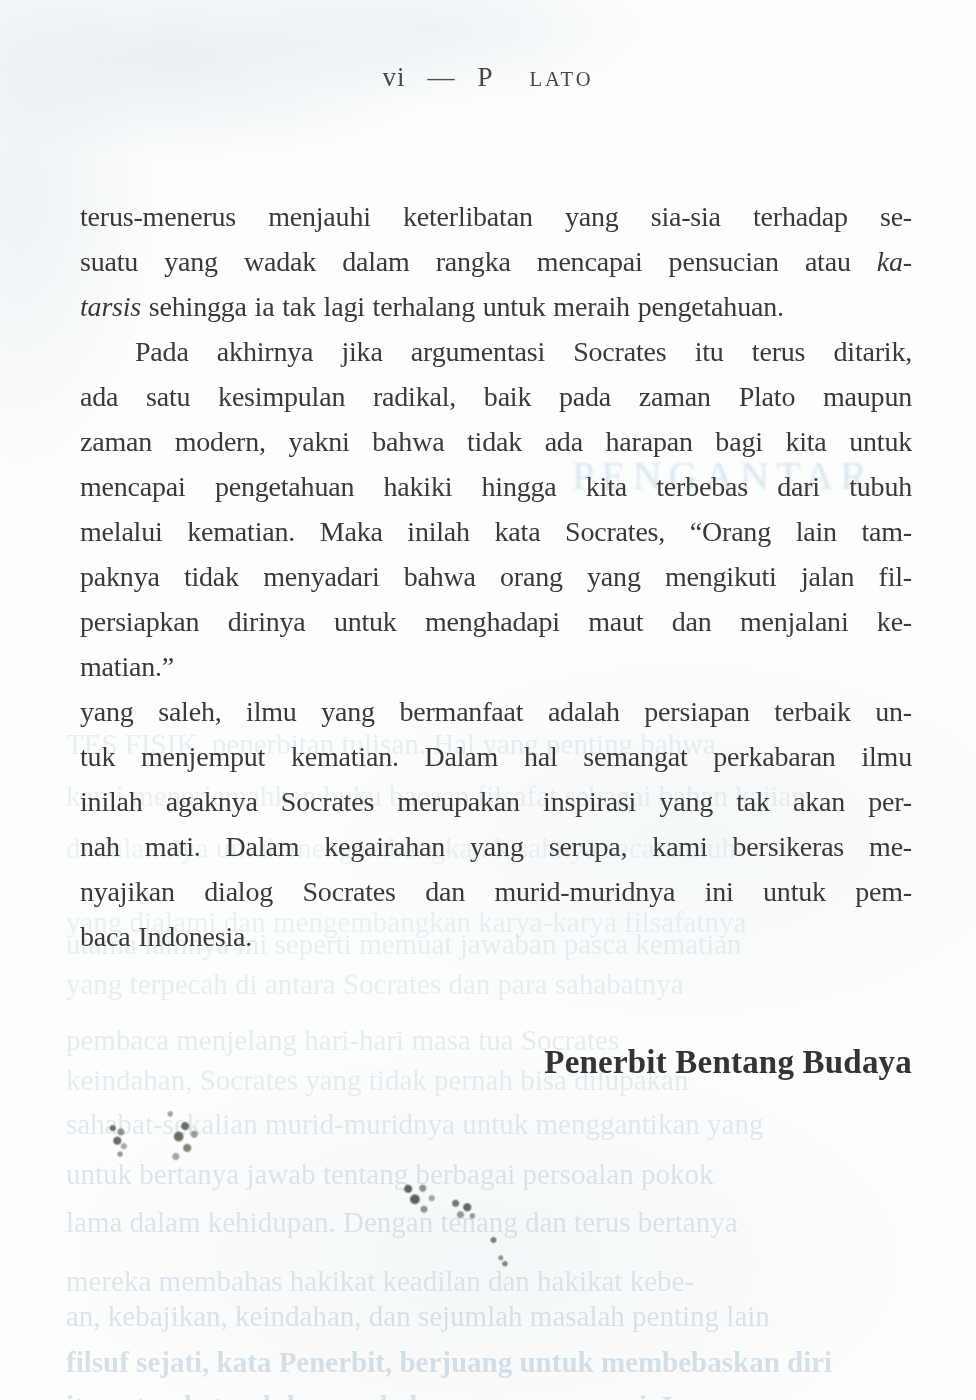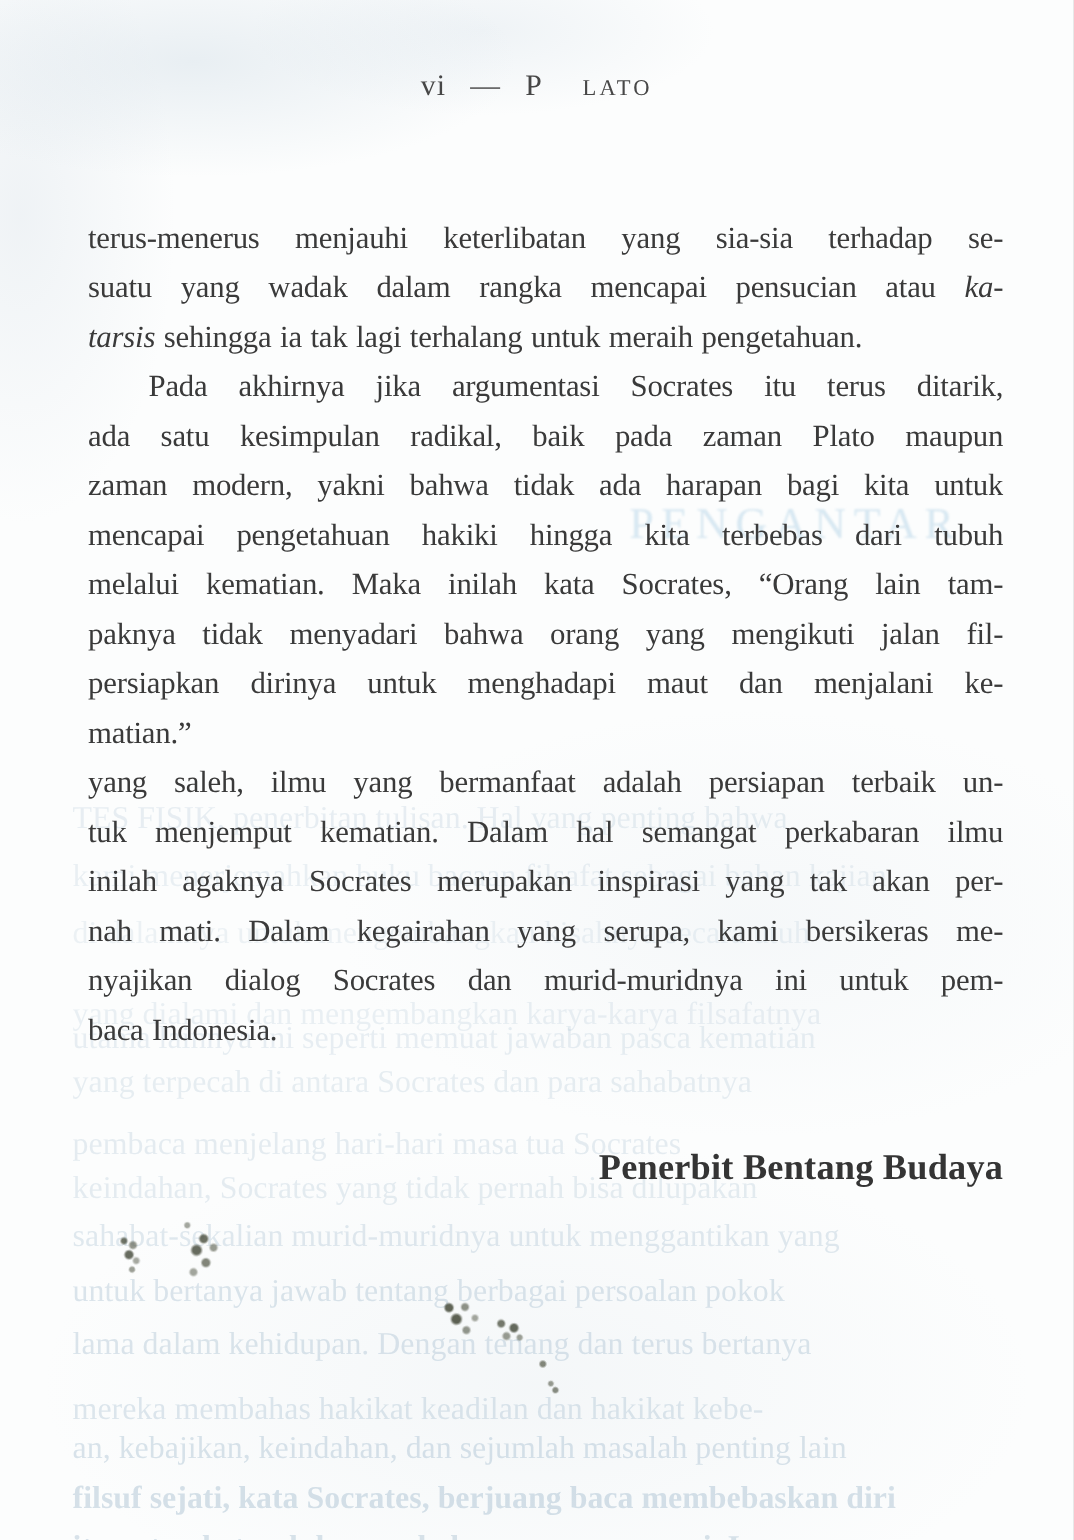--- a/index.html
+++ b/index.html
@@ -149,21 +149,21 @@
       <div class="ghost-line" style="top: 900px; opacity: 0.14;">yang dialami dan mengembangkan karya-karya filsafatnya</div>
       <div class="ghost-line" style="top: 962px; opacity: 0.17;">yang terpecah di antara Socrates dan para sahabatnya</div>
       <div class="ghost-line" style="top: 922px; opacity: 0.16;">utama lainnya ini seperti memuat jawaban pasca kematian</div>
       <div class="ghost-line" style="top: 1018px; opacity: 0.18;">pembaca menjelang hari-hari masa tua Socrates</div>
       <div class="ghost-line" style="top: 1058px; opacity: 0.18;">keindahan, Socrates yang tidak pernah bisa dilupakan</div>
       <div class="ghost-line" style="top: 1102px; opacity: 0.22;">sahabat-sekalian murid-muridnya untuk menggantikan yang</div>
       <div class="ghost-line" style="top: 1152px; opacity: 0.26;">untuk bertanya jawab tentang berbagai persoalan pokok</div>
       <div class="ghost-line" style="top: 1200px; opacity: 0.26;">lama dalam kehidupan. Dengan tenang dan terus bertanya</div>
       <div class="ghost-line" style="top: 1248px; opacity: 0.24; margin-top: 11px;">mereka membahas hakikat keadilan dan hakikat kebe-</div>
       <div class="ghost-line" style="top: 1294px; opacity: 0.28;">an, kebajikan, keindahan, dan sejumlah masalah penting lain</div>
-      <div class="ghost-line gbold" style="top: 1340px; opacity: 0.3;">filsuf sejati, kata Socrates, berjuang baca membebaskan diri</div>
+      <div class="ghost-line gbold" style="top: 1340px; opacity: 0.3;">filsuf sejati, kata Penerbit, berjuang untuk membebaskan diri</div>
       <div class="ghost-line gbold" style="top: 1384px; opacity: 0.28;">itan atau ketundukan pada kesenangan ragawi. Ia men-</div>
     </div>
 
   <div class="header">
     <span>vi</span><span class="sep">—</span><span><span class="title-cap">P</span><span class="title-rest">LATO</span></span>
   </div>
 
   <div class="body" id="body-text">
       <div class="line just"><span>terus-menerus menjauhi keterlibatan yang sia-sia terhadap se-</span></div>
       <div class="line just"><span>suatu yang wadak dalam rangka mencapai pensucian atau </span><span class="it">ka-</span></div>

